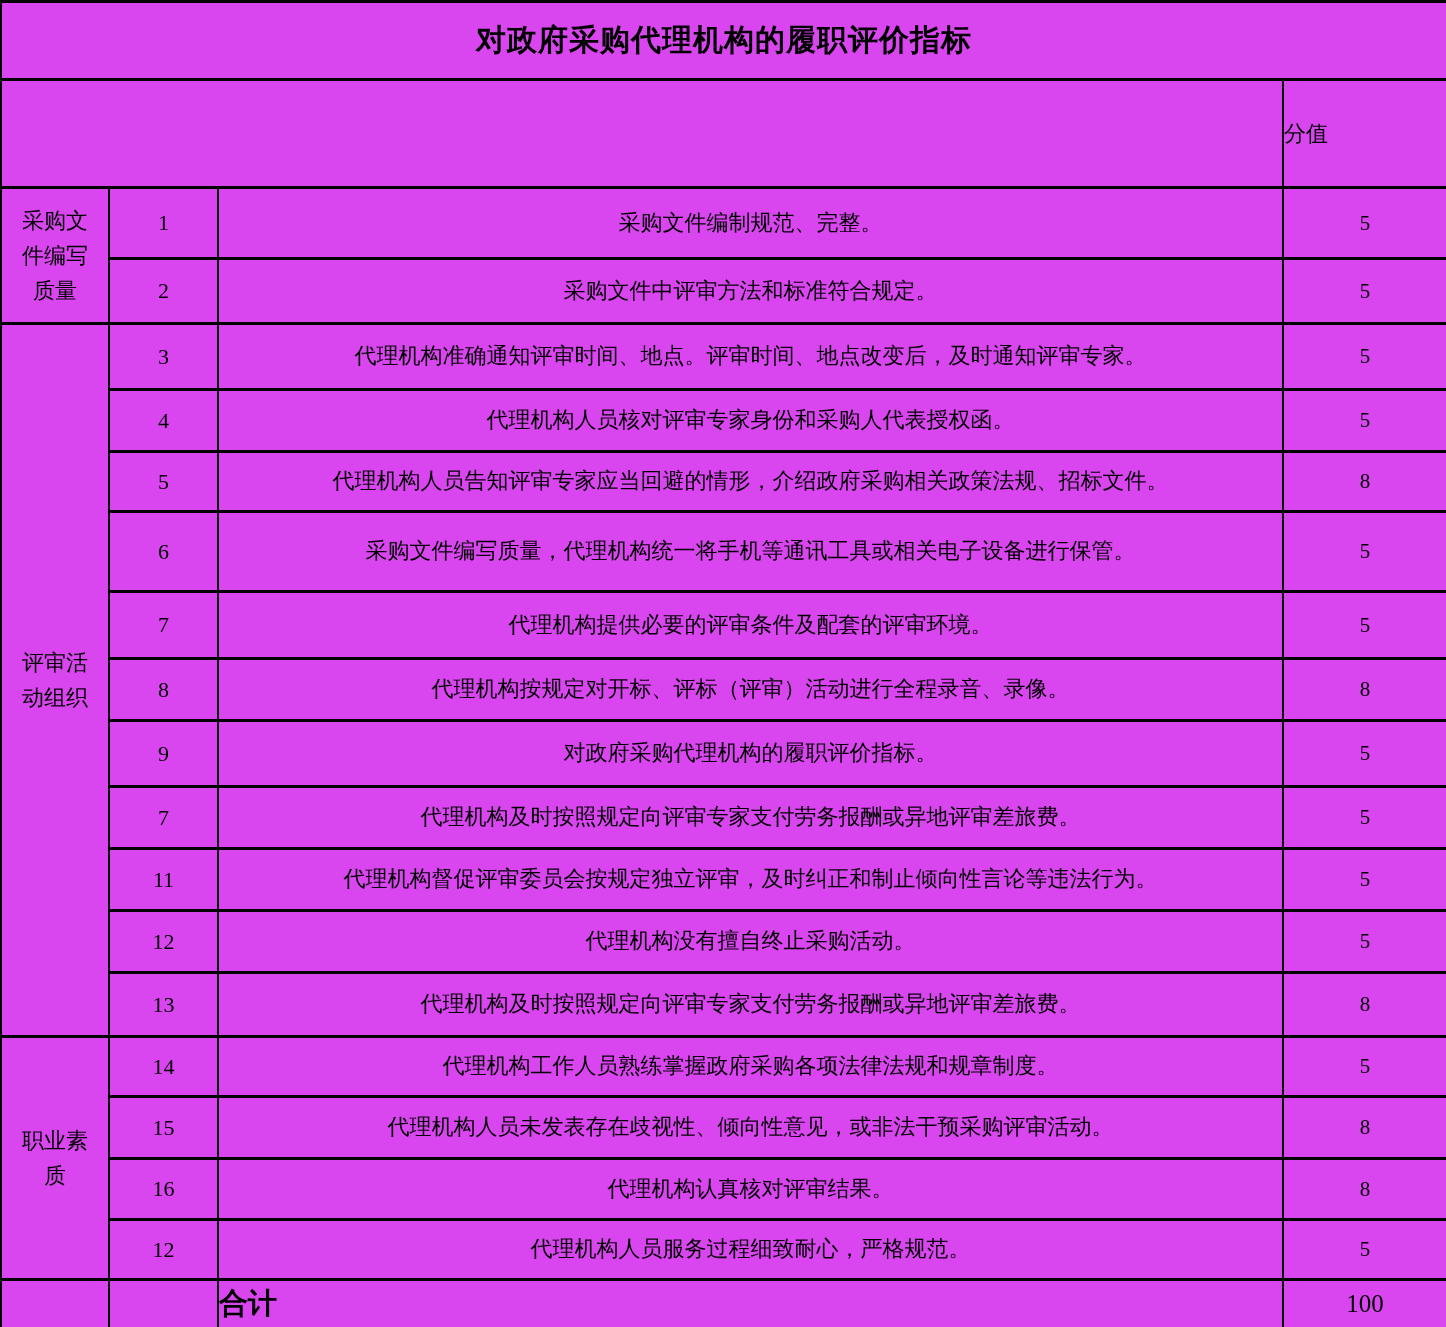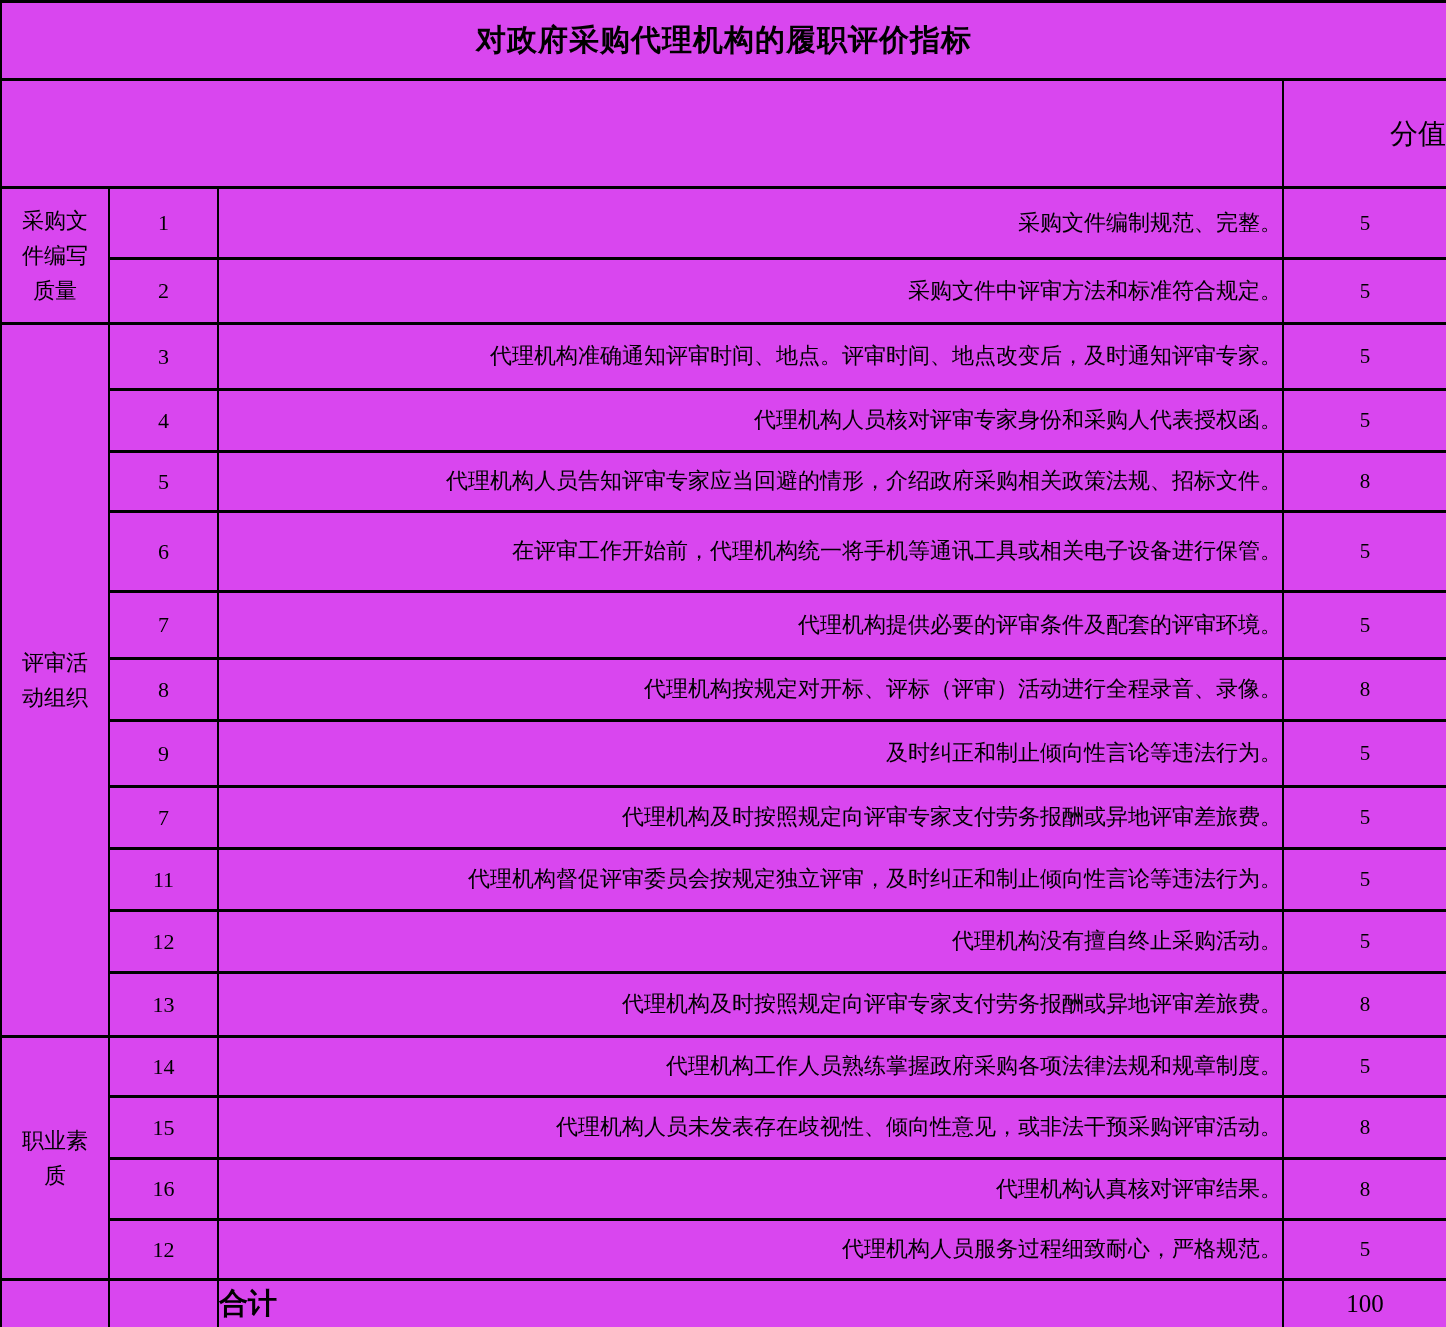--- a/index.html
+++ b/index.html
@@ -31,40 +31,40 @@
   td.title-cell {
     text-align: center;
     font-size: 30px;
     font-weight: bold;
     letter-spacing: 1px;
   }
   td.blank-head {
     border-right-width: 2px;
   }
   td.score-head {
-    text-align: right;
-    font-size: 28px;
+    text-align: left;
+    font-size: 22px;
   }
   td.cat-cell {
     text-align: center;
     font-size: 22px;
   }
   td.cat-cell .cat-inner {
     width: 3em;
     margin: 8px auto;
     text-align: center;
     word-break: break-all;
     line-height: 1.6;
   }
   td.no-cell {
     text-align: center;
     font-size: 22px;
   }
   td.desc-cell {
-    text-align: right;
+    text-align: center;
     font-size: 22px;
     padding: 0 8px;
     line-height: 1.3;
   }
   td.score-cell {
     text-align: center;
     font-size: 21px;
   }
   td.total-label-cell {
     text-align: left;
@@ -127,36 +127,36 @@
       <td class="desc-cell">代理机构人员核对评审专家身份和采购人代表授权函。</td>
       <td class="score-cell">5</td>
     </tr>
     <tr style="height:60px">
       <td class="no-cell">5</td>
       <td class="desc-cell">代理机构人员告知评审专家应当回避的情形，介绍政府采购相关政策法规、招标文件。</td>
       <td class="score-cell">8</td>
     </tr>
     <tr style="height:80px">
       <td class="no-cell">6</td>
-      <td class="desc-cell">在评审工作开始前，代理机构统一将手机等通讯工具或相关电子设备进行保管。</td>
+      <td class="desc-cell">采购文件编写质量，代理机构统一将手机等通讯工具或相关电子设备进行保管。</td>
       <td class="score-cell">5</td>
     </tr>
     <tr style="height:67px">
       <td class="no-cell">7</td>
       <td class="desc-cell">代理机构提供必要的评审条件及配套的评审环境。</td>
       <td class="score-cell">5</td>
     </tr>
     <tr style="height:62px">
       <td class="no-cell">8</td>
       <td class="desc-cell">代理机构按规定对开标、评标（评审）活动进行全程录音、录像。</td>
       <td class="score-cell">8</td>
     </tr>
     <tr style="height:66px">
       <td class="no-cell">9</td>
-      <td class="desc-cell">及时纠正和制止倾向性言论等违法行为。</td>
+      <td class="desc-cell">对政府采购代理机构的履职评价指标。</td>
       <td class="score-cell">5</td>
     </tr>
     <tr style="height:62px">
       <td class="no-cell">7</td>
       <td class="desc-cell">代理机构及时按照规定向评审专家支付劳务报酬或异地评审差旅费。</td>
       <td class="score-cell">5</td>
     </tr>
     <tr style="height:62px">
       <td class="no-cell">11</td>
       <td class="desc-cell">代理机构督促评审委员会按规定独立评审，及时纠正和制止倾向性言论等违法行为。</td>

